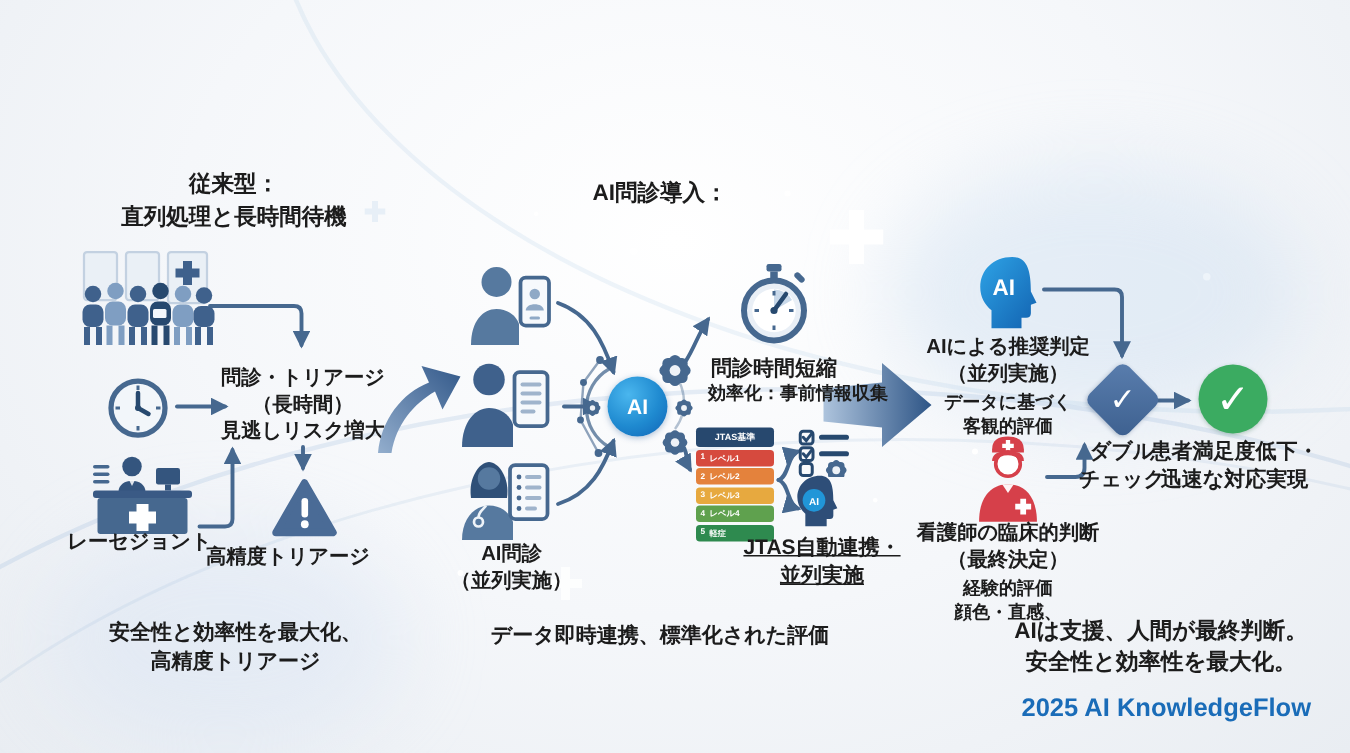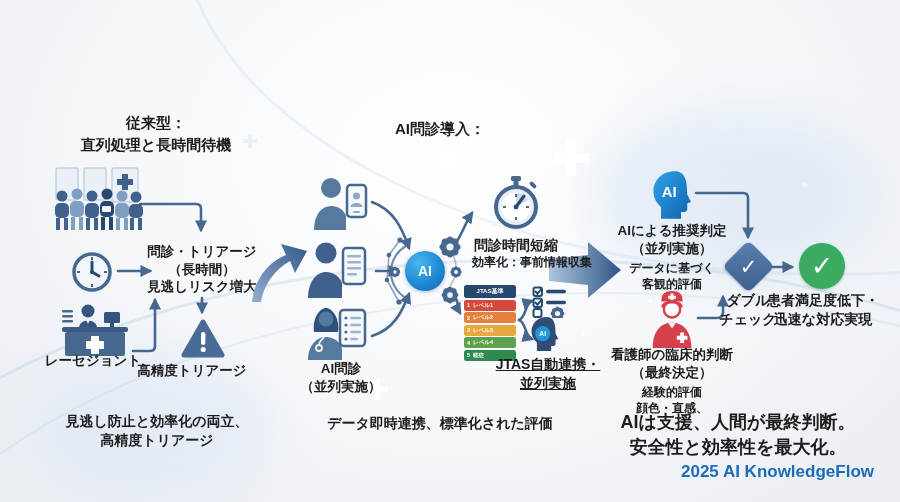--- a/index.html
+++ b/index.html
@@ -220,21 +220,21 @@
   <div class="icon" style="left:180px;top:318px;">
     <svg width="46" height="42" viewBox="0 0 46 42">
       <path d="M23,4 L42,37 L4,37 Z" fill="#4a6b96" stroke="#4a6b96" stroke-width="5" stroke-linejoin="round"></path>
       <rect x="21" y="14" width="4.4" height="13" rx="2.2" fill="#fff"></rect>
       <circle cx="23.2" cy="31.5" r="2.6" fill="#fff"></circle>
     </svg>
   </div>
   <div class="lbl s13" style="left:192px;top:362px;">高精度トリアージ</div>
 
   <div class="lbl s14" style="left:157px;top:412px;">
-    <div>見逃し防止と効率化の両立、</div>
+    <div>安全性と効率性を最大化、</div>
     <div>高精度トリアージ</div>
   </div>
 
   <div class="icon" style="left:246px;top:240px;">
     <svg width="64" height="64" viewBox="0 0 64 64">
       <defs>
           <linearGradient id="sw1g" x1="0" y1="1" x2="1" y2="0">
         <stop offset="0" stop-color="#93aecd"></stop>
             <stop offset="1" stop-color="#33598a"></stop>
           </linearGradient>
@@ -458,19 +458,19 @@
     <div>ダブル</div>
     <div>チェック</div>
   </div>
 
   <div class="gcircle">✓</div>
   <div class="lbl s14" style="left:823px;top:291px;">
     <div>患者満足度低下・</div>
     <div>迅速な対応実現</div>
   </div>
 
-  <div class="lbl" style="left:738px;top:410px;font-size:18px;line-height:1.4;">
+  <div class="lbl" style="left:774px;top:410px;font-size:15px;line-height:1.4;">
     <div>AIは支援、人間が最終判断。</div>
     <div>安全性と効率性を最大化。</div>
   </div>
 
   <div class="footer" style="color: rgb(26, 108, 184);">2025 AI KnowledgeFlow</div>
 </div>
 
 </body></html>

